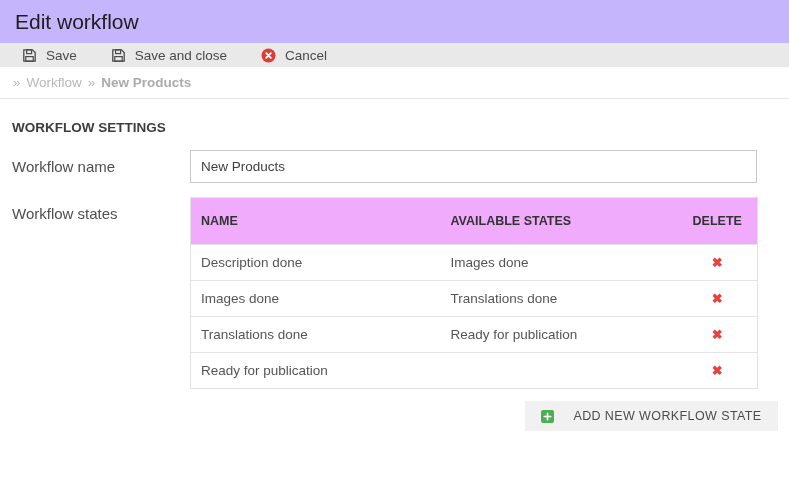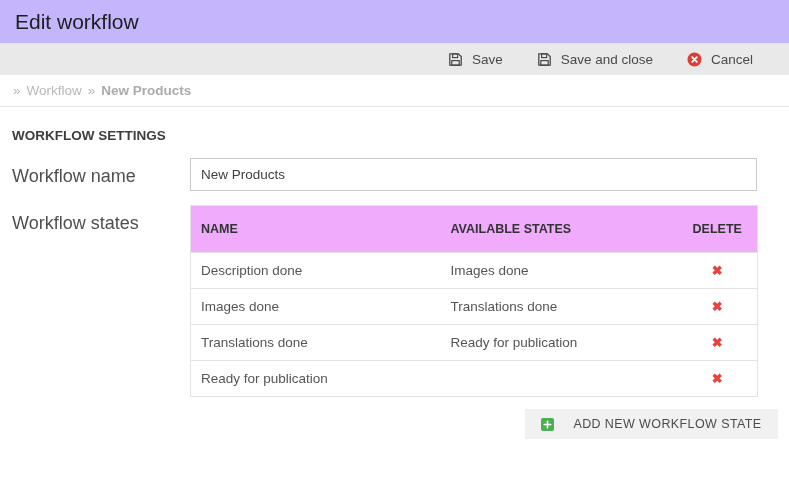--- a/index.html
+++ b/index.html
@@ -10,21 +10,21 @@
     font-family: "Liberation Sans", sans-serif;
     color: #333;
     overflow: hidden;
   }
 
   
   .title-bar { height: 43px; display: flex; align-items: center; padding: 0 15px; background: #c4b5fd; }
   .page-title { font-size: 21px; color: #1e1e1e; font-weight: 400; }
 
   
-  .toolbar { height: 32px; background: #e9e9e9; display: flex; align-items: center; padding: 0 12px; justify-content: flex-end; }
+  .toolbar { height: 24px; background: #e9e9e9; display: flex; align-items: center; padding: 0 12px; }
   .tb-btn {
     display: flex; align-items: center; gap: 9px;
     height: 36px; padding: 0 10px; margin-right: 14px;
     background: none; border: none; cursor: pointer;
     font-family: inherit; font-size: 13.5px; color: #4a4a4a;
   }
   .tb-btn svg { display: block; }
 
   
   .breadcrumb {
@@ -33,21 +33,21 @@
     font-size: 13.5px; color: #b8b8b8; background: #fff;
   }
   .breadcrumb .crumb-current { font-weight: bold; color: #ababab; }
   .breadcrumb .crumb-link { color: #b8b8b8; text-decoration: none; cursor: pointer; }
 
   
   .content { padding: 0 0 0 12px; }
   .section-title { margin-top: 21px; font-size: 13.5px; font-weight: bold; color: #3d3d3d; line-height: 16px; }
 
   .form-row { display: flex; margin-top: 14px; }
-  .form-label { flex: none; width: 178px; font-size: 18px; color: #4f4f4f; padding-top: 8px; }
+  .form-label { flex: none; width: 178px; font-size: 15px; color: #4f4f4f; padding-top: 8px; }
 
   .text-input {
     width: 567px; height: 33px;
     border: 1px solid #c9c9c9; background: #fff;
     padding: 0 10px; font-size: 13.5px; color: #3f3f3f;
     font-family: inherit; outline: none;
   }
 
   
   table.states {

